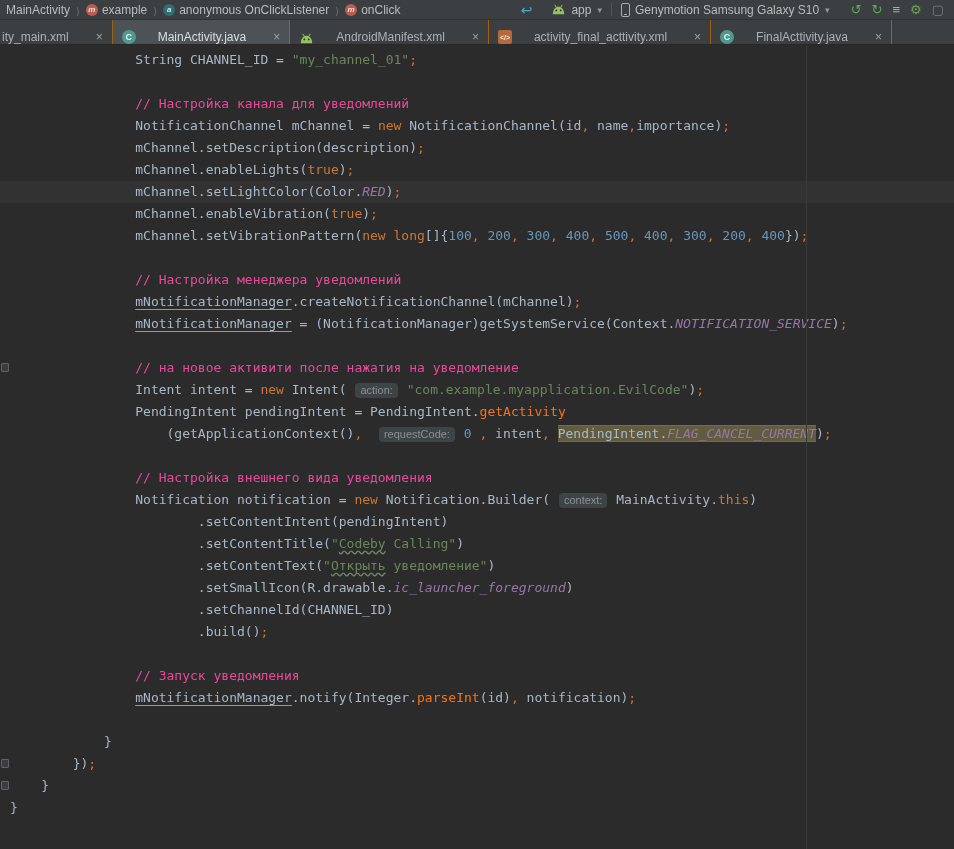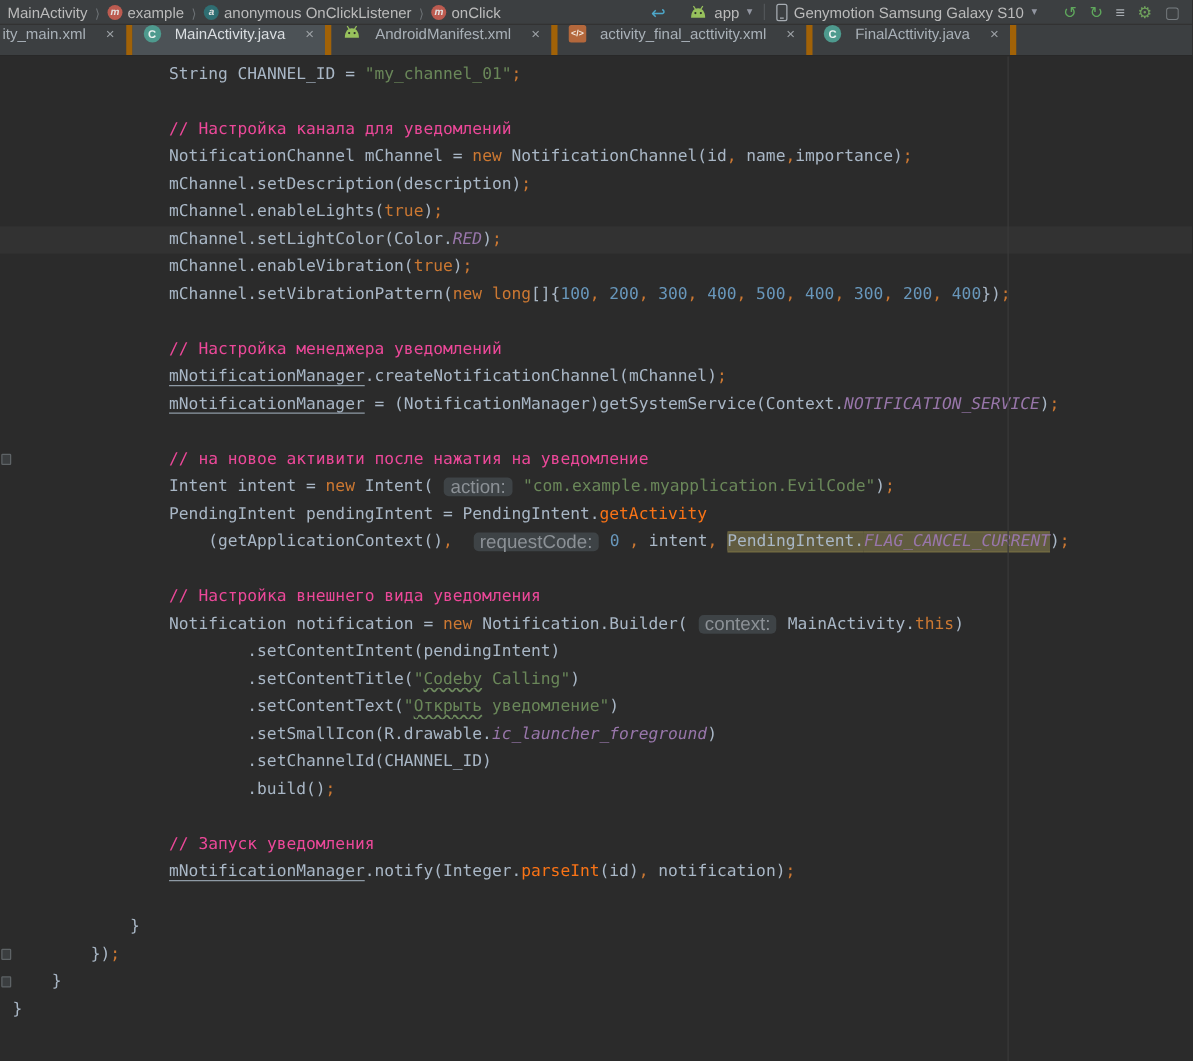--- a/index.html
+++ b/index.html
@@ -23,22 +23,22 @@
   .selector .dd{color:#9296A1;font-size:9px;margin-left:1px}
   .sep-v{width:1px;height:13px;background:#515558}
   .phone-ic{width:9px;height:14px;border:1px solid #A7ADB3;border-radius:2px;position:relative;display:inline-block}
   .phone-ic::after{content:"";position:absolute;bottom:1px;left:2px;right:2px;height:1px;background:#A7ADB3}
   .actions{display:flex;align-items:center;gap:10px;margin-left:12px;padding-right:4px}
   .act{font-size:13px;cursor:pointer;line-height:1}
 
   
   .tabbar{height:25px;flex:0 0 25px;background:#3C3F41;display:flex;align-items:stretch;
           border-bottom:1px solid #282828;overflow:hidden}
-  .tab{display:flex;align-items:flex-start;gap:11px;padding:0 9px;font-size:12px;color:#A9B1B8;
-       border-right:5px solid #a16207;cursor:pointer;white-space:nowrap}
+  .tab{display:flex;align-items:flex-end;gap:22px;padding:0 9px;font-size:12px;color:#A9B1B8;
+       border-right:1px solid #a16207;cursor:pointer;white-space:nowrap}
   .tab.sel{background:#4C5256;color:#DADEE1}
   .tab.trunc{padding-left:2px}
   .tclose{color:#9DA2A6;font-size:12px;margin-left:5px;cursor:pointer}
   .ic-class{width:14px;height:14px;border-radius:50%;background:#4E9A8E;color:#EDF3F2;font-size:9px;
             font-weight:bold;display:inline-flex;align-items:center;justify-content:center;flex:0 0 14px}
   .ic-xml{width:14px;height:14px;border-radius:2px;background:#B4683C;color:#F6ECE2;font-size:7px;
           font-weight:bold;display:inline-flex;align-items:center;justify-content:center;flex:0 0 14px}
 
   
   .editor{position:relative;flex:1 1 auto;background:#2B2B2B;padding-top:4px;overflow:hidden}
@@ -53,21 +53,21 @@
   .tk-p{color:#A9B7C6}
   .tk-o{color:#CC7832}
   .tk-c{color:#ec4899}
   .tk-s{color:#6A8759}
   .tk-n{color:#6897BB}
   .tk-ci{color:#9876AA;font-style:italic}
   .tk-i{color:#f97316;}
   .tk-u{color:#A9B7C6;text-decoration:underline;text-underline-offset:3px;text-decoration-color:#8E9AA5}
   .tk-ty{text-decoration-line:underline;text-decoration-style:wavy;text-decoration-color:#6E8A5E;text-underline-offset:2px}
   .tk-hl{background:#615C40;box-shadow:0 -1px 0 #746C42,0 1px 0 #746C42}
-  .tk-h{display:inline-block;background:#3E4346;color:#8C9196;font-size:15px;height:15px;line-height:15px;
+  .tk-h{display:inline-block;background:#3E4346;color:#8C9196;font-size:11px;height:15px;line-height:15px;
         padding:0 5px;border-radius:4px;font-family:"Liberation Sans","DejaVu Sans",sans-serif;
         vertical-align:middle;margin:0 1px}
 </style>
 </head>
 <body>
 
 <div class="app">
 
   <div class="navbar">
     <div class="breadcrumbs">

